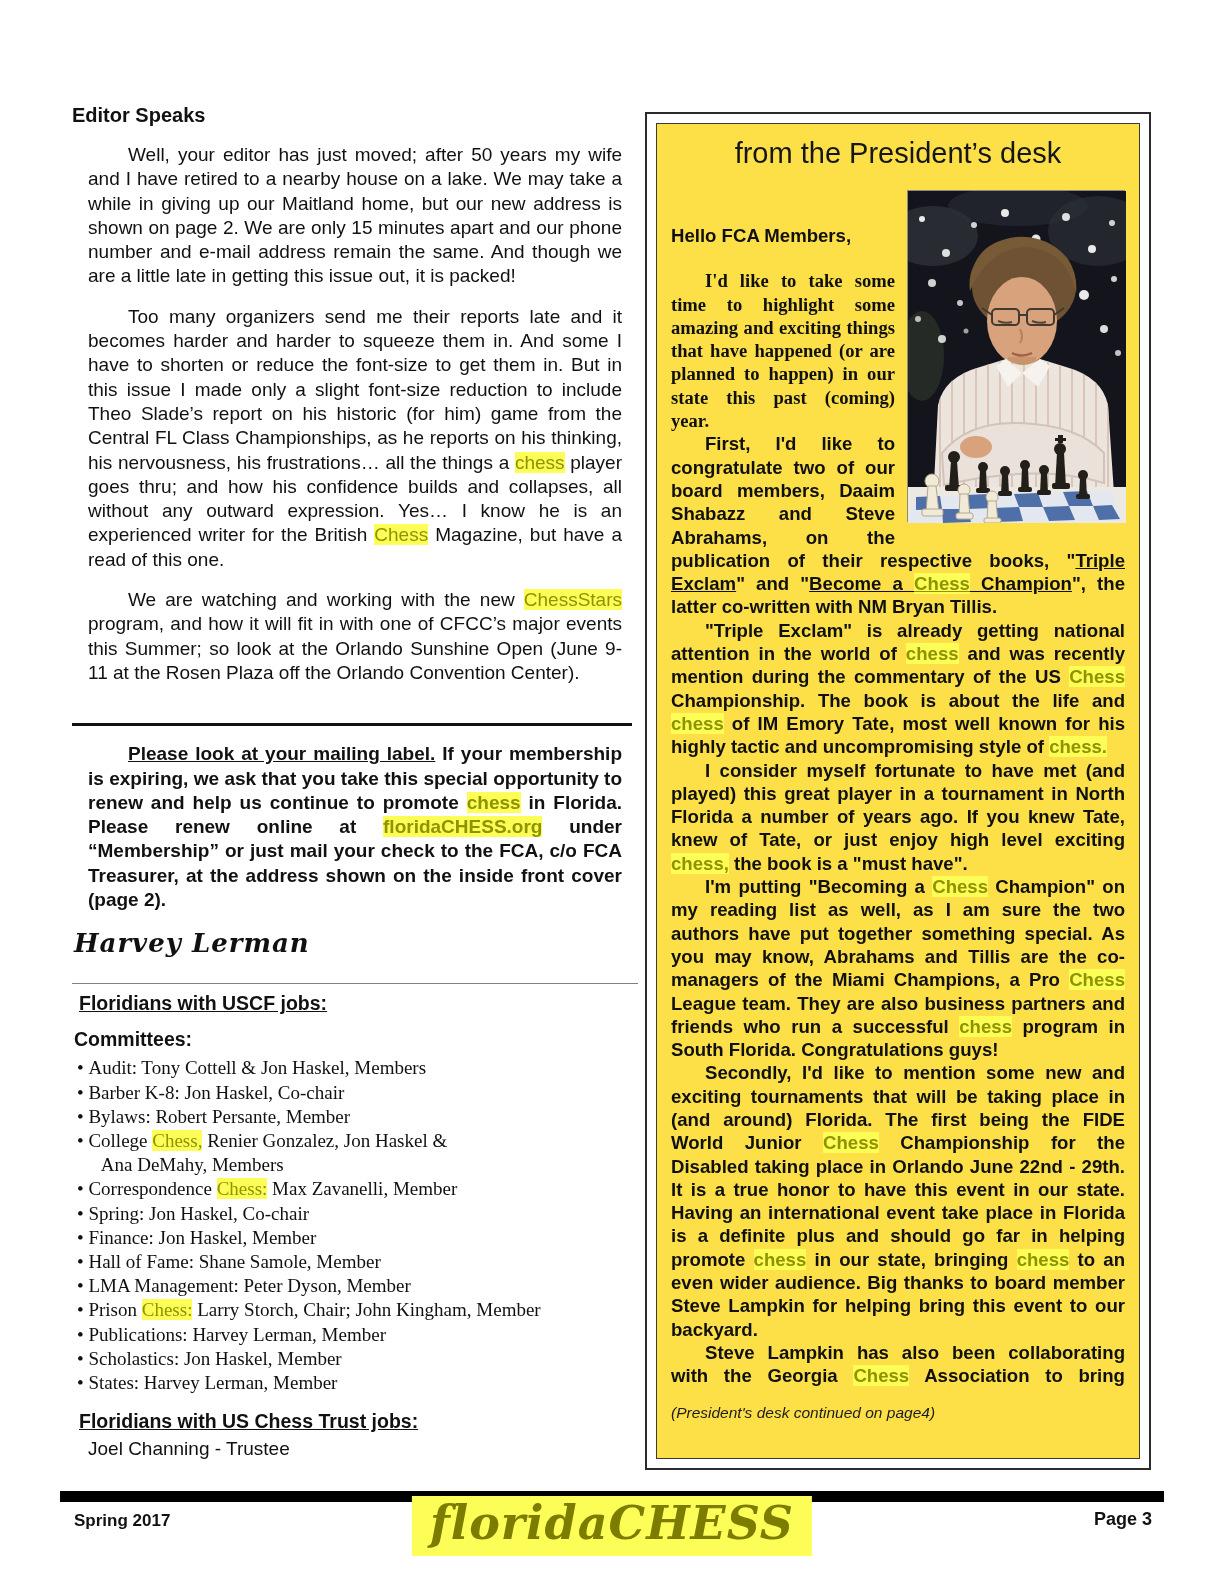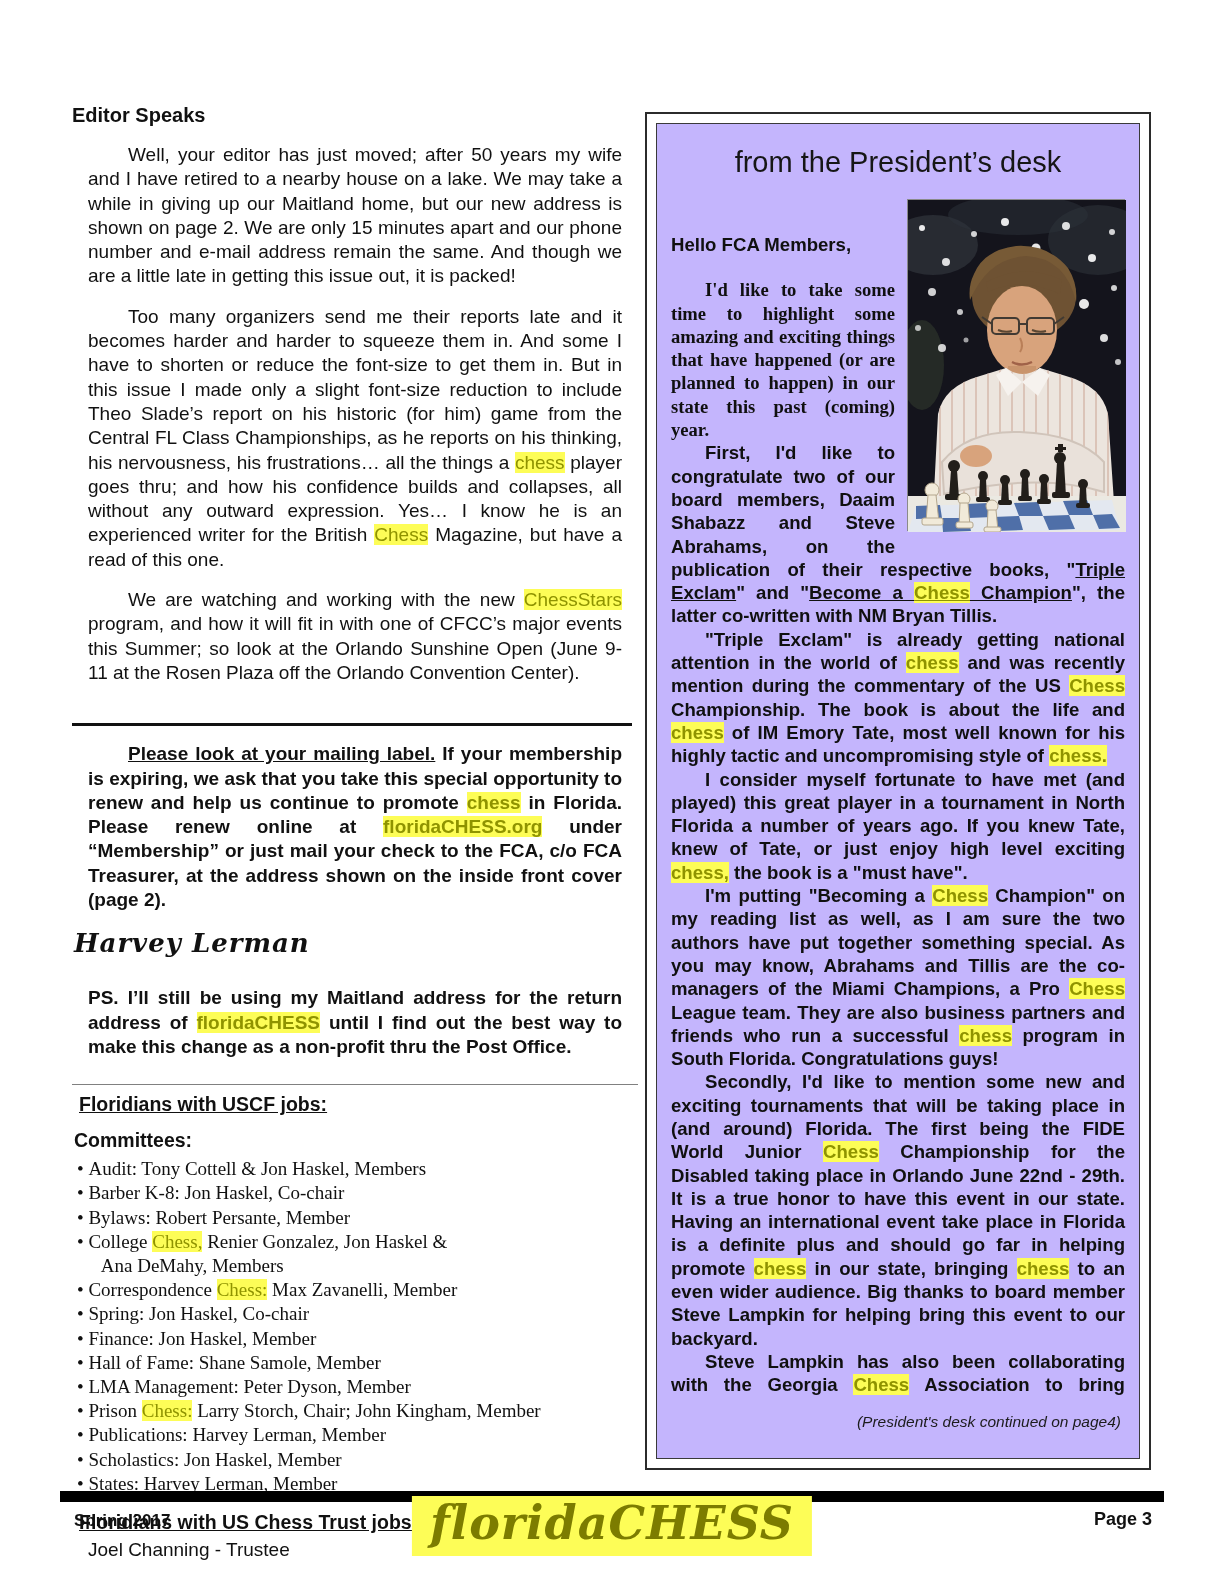--- a/index.html
+++ b/index.html
@@ -35,39 +35,39 @@
   .committee-item::before { content:"\2022\00a0"; }
   .trust { margin-top:15px; }
   .trust-member { margin-top:4px; text-align:left; }
 
   
   .pres-box {
     position:absolute; left:645px; top:112px; width:506px; height:1358px;
     border:2px solid #2b2b2b; padding:9px; background:#ffffff;
   }
   .pres-inner {
-    height:100%; border:1px solid #3a3a3a; background:#c4b5fd;
-    padding:17px 14px 16px; overflow:hidden;
+    height:100%; border:1px solid #3a3a3a; background:#fde047;
+    padding:8px 14px 16px; overflow:hidden;
   }
   .pres-title { text-align:center; font-size:29px; color:#161616; margin-top:5px; }
   .photo {
     float:right; width:218px; height:332px; margin:20px 0 8px 12px;
     border:1px solid #8a8a8a; background:#14141c;
   }
   .photo svg { display:block; }
   .pres-para {
     font-weight:bold; font-size:18.6px; line-height:23.3px;
     text-align:justify; margin:0; color:#101010;
   }
   .greeting { margin-top:54px; }
   .pres-paras p:first-child { margin-top:22px;font-family:Liberation Serif, serif; }
   .pres-paras p.ind { text-indent:34px; }
   .pres-paras p:last-child { text-align-last:justify; }
   .continued {
-    text-align:right; font-style:italic; font-size:15.5px;
+    text-align:left; font-style:italic; font-size:15.5px;
     margin-top:16px; padding-right:4px; color:#1c1c1c;
   }
 
   
   .footer-bar { position:absolute; left:60px; width:1104px; top:1491px; height:11px; background:#000; }
   .footer-season { position:absolute; left:74px; top:1511px; font-weight:bold; font-size:17px; }
   .footer-logo {
     position:absolute; left:50%; top:1496px; transform:translateX(-50%);
     background:#fdfd57; color:#7c7c00;
     font-family:"DejaVu Serif", serif; font-style:italic; font-weight:bold;
@@ -86,21 +86,20 @@
     <p class="para ind"><span>Well, your editor has just moved; after 50 years my wife and I have retired to a nearby house on a lake. We may take a while in giving up our Maitland home, but our new address is shown on page 2. We are only 15 minutes apart and our phone number and e-mail address remain the same. And though we are a little late in getting this issue out, it is packed!</span></p>
     <p class="para ind"><span>Too many organizers send me their reports late and it becomes harder and harder to squeeze them in. And some I have to shorten or reduce the font-size to get them in. But in this issue I made only a slight font-size reduction to include Theo Slade’s report on his historic (for him) game from the Central FL Class Championships, as he reports on his thinking, his nervousness, his frustrations… all the things a </span><span class="hl">chess</span><span> player goes thru; and how his confidence builds and collapses, all without any outward expression. Yes… I know he is an experienced writer for the British </span><span class="hl">Chess</span><span> Magazine, but have a read of this one.</span></p>
     <p class="para ind"><span>We are watching and working with the new </span><span class="hl">ChessStars</span><span> program, and how it will fit in with one of CFCC’s major events this Summer; so look at the Orlando Sunshine Open (June 9-11 at the Rosen Plaza off the Orlando Convention Center).</span></p>
 
     <div class="rule-heavy"></div>
 
     <p class="para ind bold"><span class="u">Please look at your mailing label.</span><span> If your membership is expiring, we ask that you take this special opportunity to renew and help us continue to promote </span><span class="hl">chess</span><span> in Florida. Please renew online at </span><span class="hl">floridaCHESS.org</span><span> under “Membership” or just mail your check to the FCA, c/o FCA Treasurer, at the address shown on the inside front cover (page 2).</span></p>
 
     <div class="signature">Harvey Lerman</div>
 
-    <p class="para bold ps"><span>PS. I’ll still be using my Maitland address for the return address of </span><span class="hl">floridaCHESS</span><span> until I find out the best way to make this change as a non-profit thru the Post Office.</span></p>
 
     <div class="rule-thin"></div>
 
     <div>
       <h3 class="jobs-heading">Floridians with USCF jobs:</h3>
     </div>
     <h4 class="committees-heading">Committees:</h4>
     <ul class="committee-list">
         <li class="committee-item"><span>Audit: Tony Cottell &amp; Jon Haskel, Members</span></li>
         <li class="committee-item"><span>Barber K-8: Jon Haskel, Co-chair</span></li>

